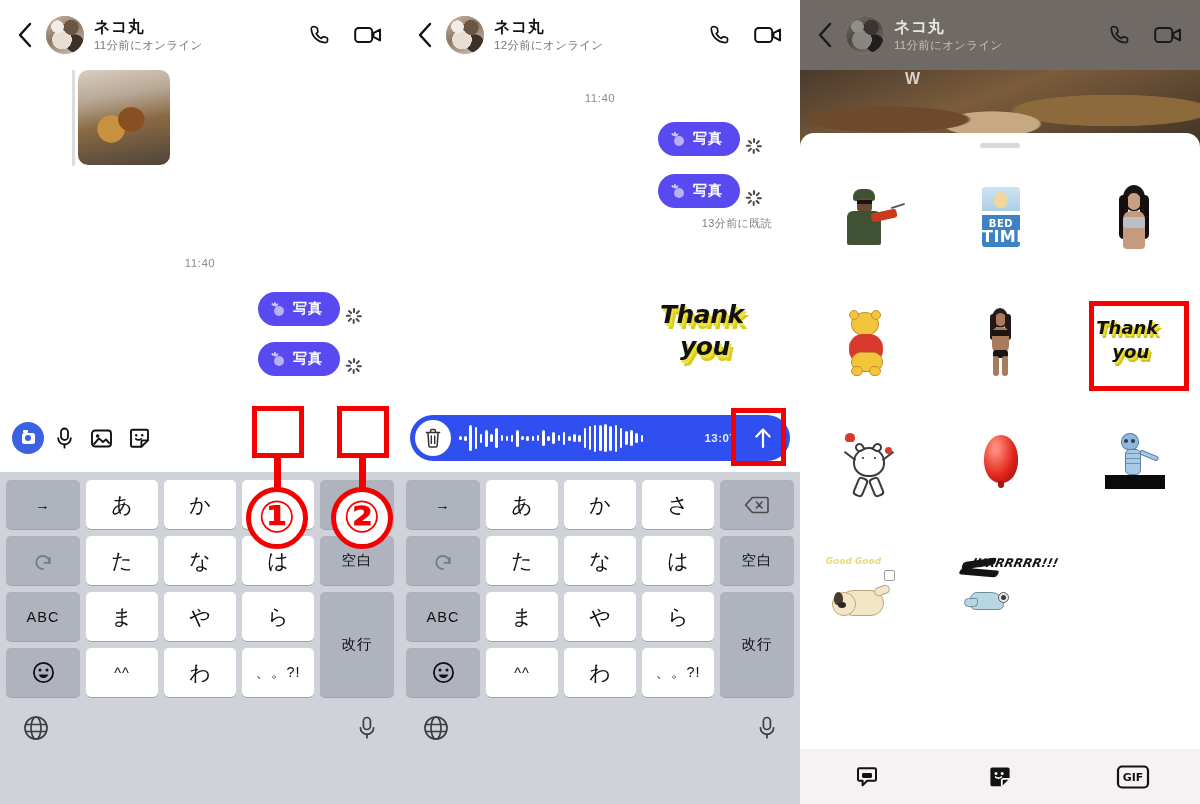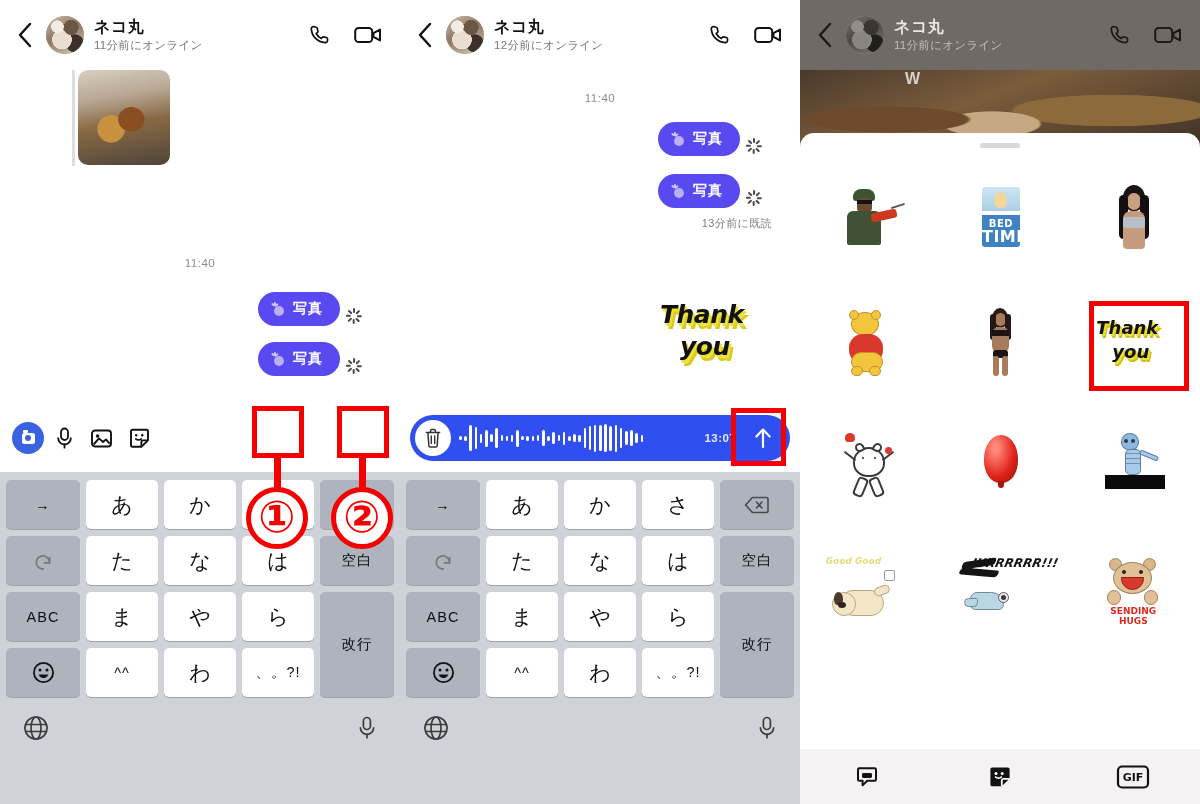--- a/index.html
+++ b/index.html
@@ -735,34 +735,20 @@
             <span style="position:absolute;left:14px;top:0px;font-size:12px;font-weight:bold;font-style:italic;color:#141414;font-family:'DejaVu Sans',sans-serif;transform:skewX(-12deg);">JURRRRRR!!!</span>
             <div style="position:absolute;left:4px;top:4px;width:34px;height:7px;background:#141414;border-radius:3px;transform:rotate(-8deg) skewX(-25deg);"></div>
             <div style="position:absolute;left:2px;top:13px;width:38px;height:7px;background:#141414;border-radius:3px;transform:rotate(5deg) skewX(-25deg);"></div>
             <div style="position:absolute;left:12px;top:36px;width:34px;height:18px;border-radius:10px 18px 8px 8px;background:#b9d6e4;border:1.4px solid #6d8b9a;"></div>
             <div style="position:absolute;left:6px;top:42px;width:14px;height:9px;border-radius:6px 2px 6px 6px;background:#b9d6e4;border:1.4px solid #6d8b9a;"></div>
             <div style="position:absolute;left:40px;top:36px;width:11px;height:11px;border-radius:50%;background:#e8e8e8;border:1.4px solid #5d5d5d;"></div>
             <div style="position:absolute;left:43px;top:39px;width:5px;height:5px;border-radius:50%;background:#3a3a3a;"></div>
           </div>
         </div>
 
-        <div class="sticker-cell">
-          <div class="st-art">
-            <div style="position:absolute;left:12px;top:2px;width:13px;height:13px;border-radius:50%;background:#d9b68a;border:1.4px solid #a5835d;"></div>
-            <div style="position:absolute;left:46px;top:2px;width:13px;height:13px;border-radius:50%;background:#d9b68a;border:1.4px solid #a5835d;"></div>
-            <div style="position:absolute;left:16px;top:6px;width:39px;height:32px;border-radius:50%;background:#e0c097;border:1.4px solid #a5835d;"></div>
-            <div style="position:absolute;left:25px;top:14px;width:4px;height:4px;border-radius:50%;background:#2c2219;"></div>
-            <div style="position:absolute;left:42px;top:14px;width:4px;height:4px;border-radius:50%;background:#2c2219;"></div>
-            <div style="position:absolute;left:24px;top:21px;width:23px;height:13px;border-radius:0 0 12px 12px;background:#d9392c;border:1.4px solid #8c2119;"></div>
-            <div style="position:absolute;left:10px;top:34px;width:14px;height:15px;border-radius:7px;background:#e0c097;border:1.4px solid #a5835d;"></div>
-            <div style="position:absolute;left:47px;top:34px;width:14px;height:15px;border-radius:7px;background:#e0c097;border:1.4px solid #a5835d;"></div>
-            <span style="position:absolute;left:2px;top:50px;width:68px;text-align:center;font-size:9px;font-weight:bold;color:#e02a1e;font-family:'DejaVu Sans',sans-serif;">SENDING</span>
-            <span style="position:absolute;left:2px;top:60px;width:68px;text-align:center;font-size:9px;font-weight:bold;color:#e02a1e;font-family:'DejaVu Sans',sans-serif;">HUGS</span>
-          </div>
-        </div>
 
       </div>
 
       <div class="sheet-tabs">
         <span class="tab">
           <svg width="28" height="28" viewBox="0 0 28 28">
               <path d="M5 6.6c0-.8.6-1.4 1.4-1.4h15.2c.8 0 1.4.6 1.4 1.4v9.8c0 .8-.6 1.4-1.4 1.4h-7.4l-4.6 4.6v-4.6H6.4c-.8 0-1.4-.6-1.4-1.4z" fill="none" stroke="#121212" stroke-width="2" stroke-linejoin="round"></path>
               <rect x="9" y="10" width="10" height="5" rx="1.4" fill="#121212"></rect>
             </svg>
         </span>

